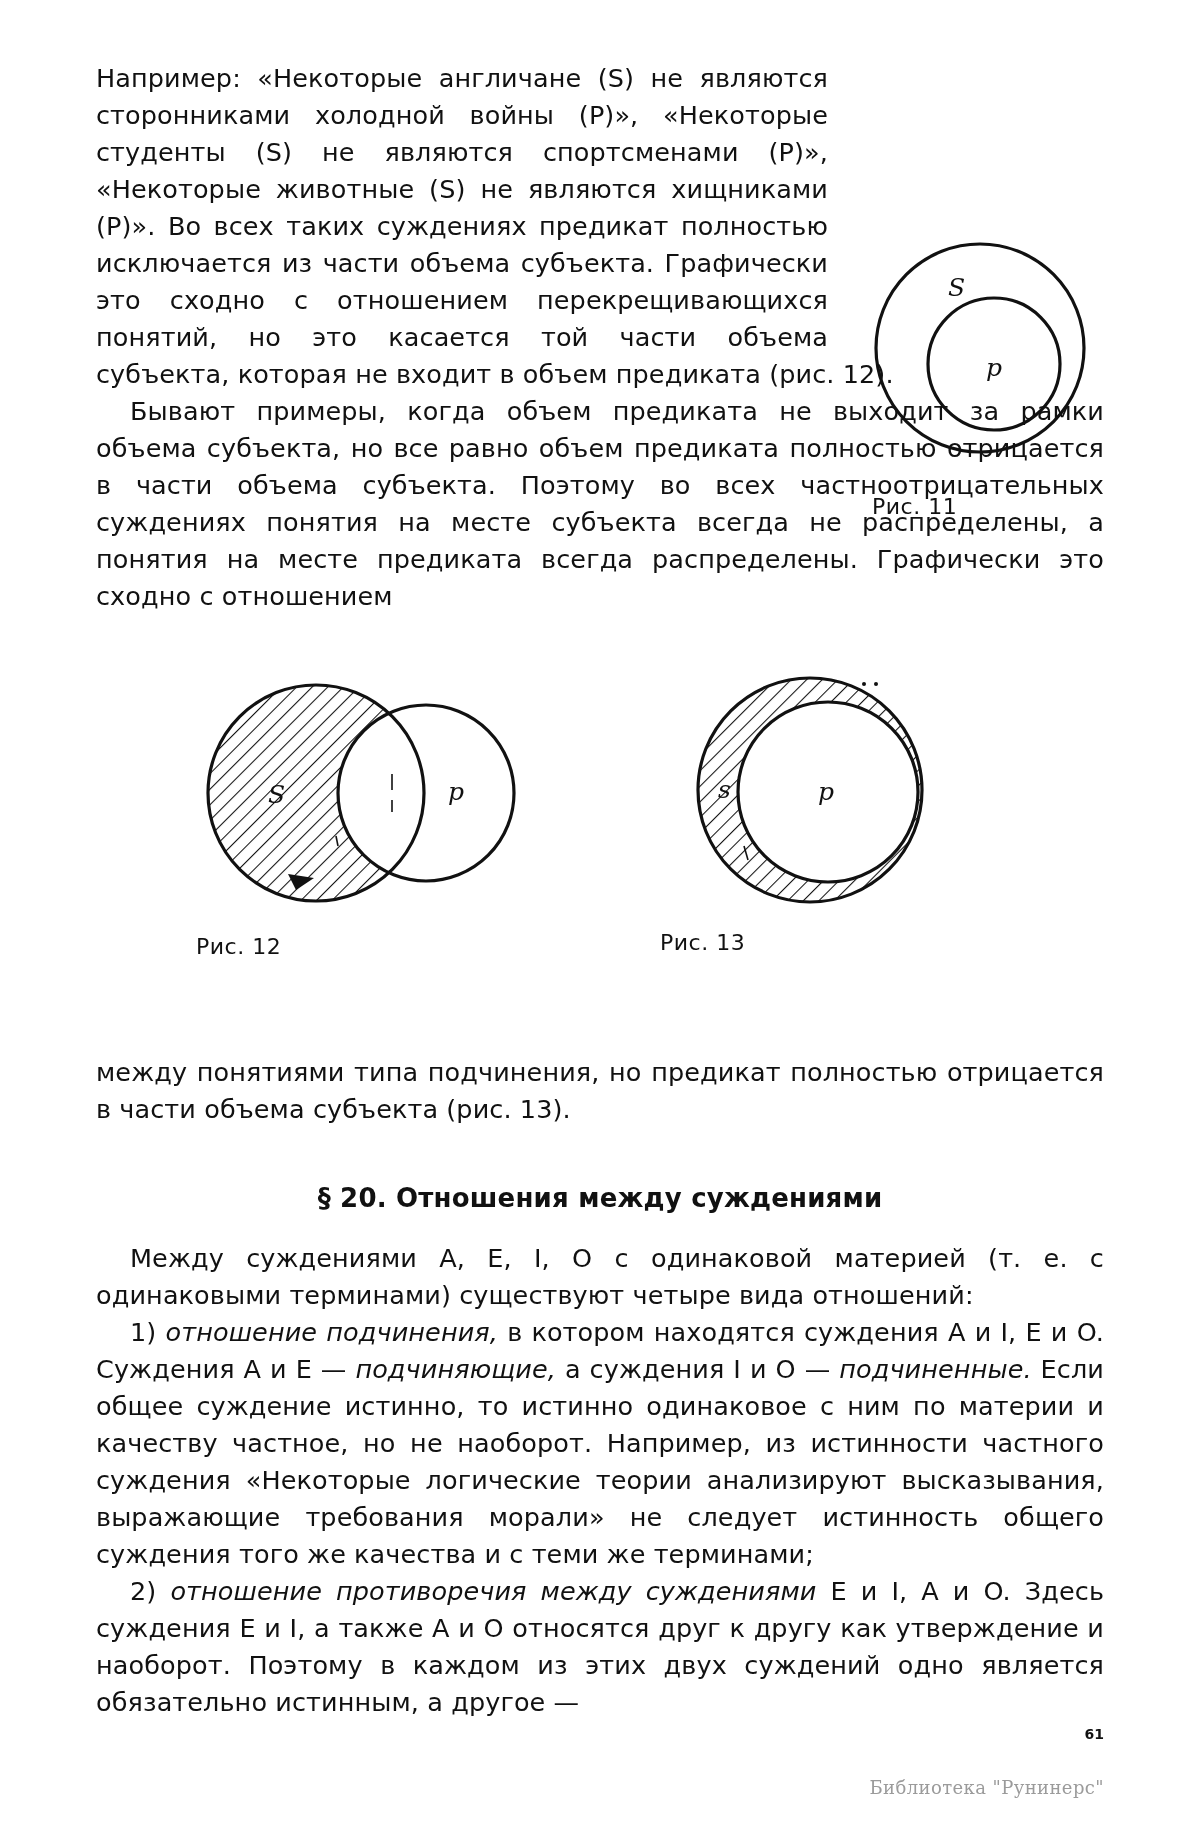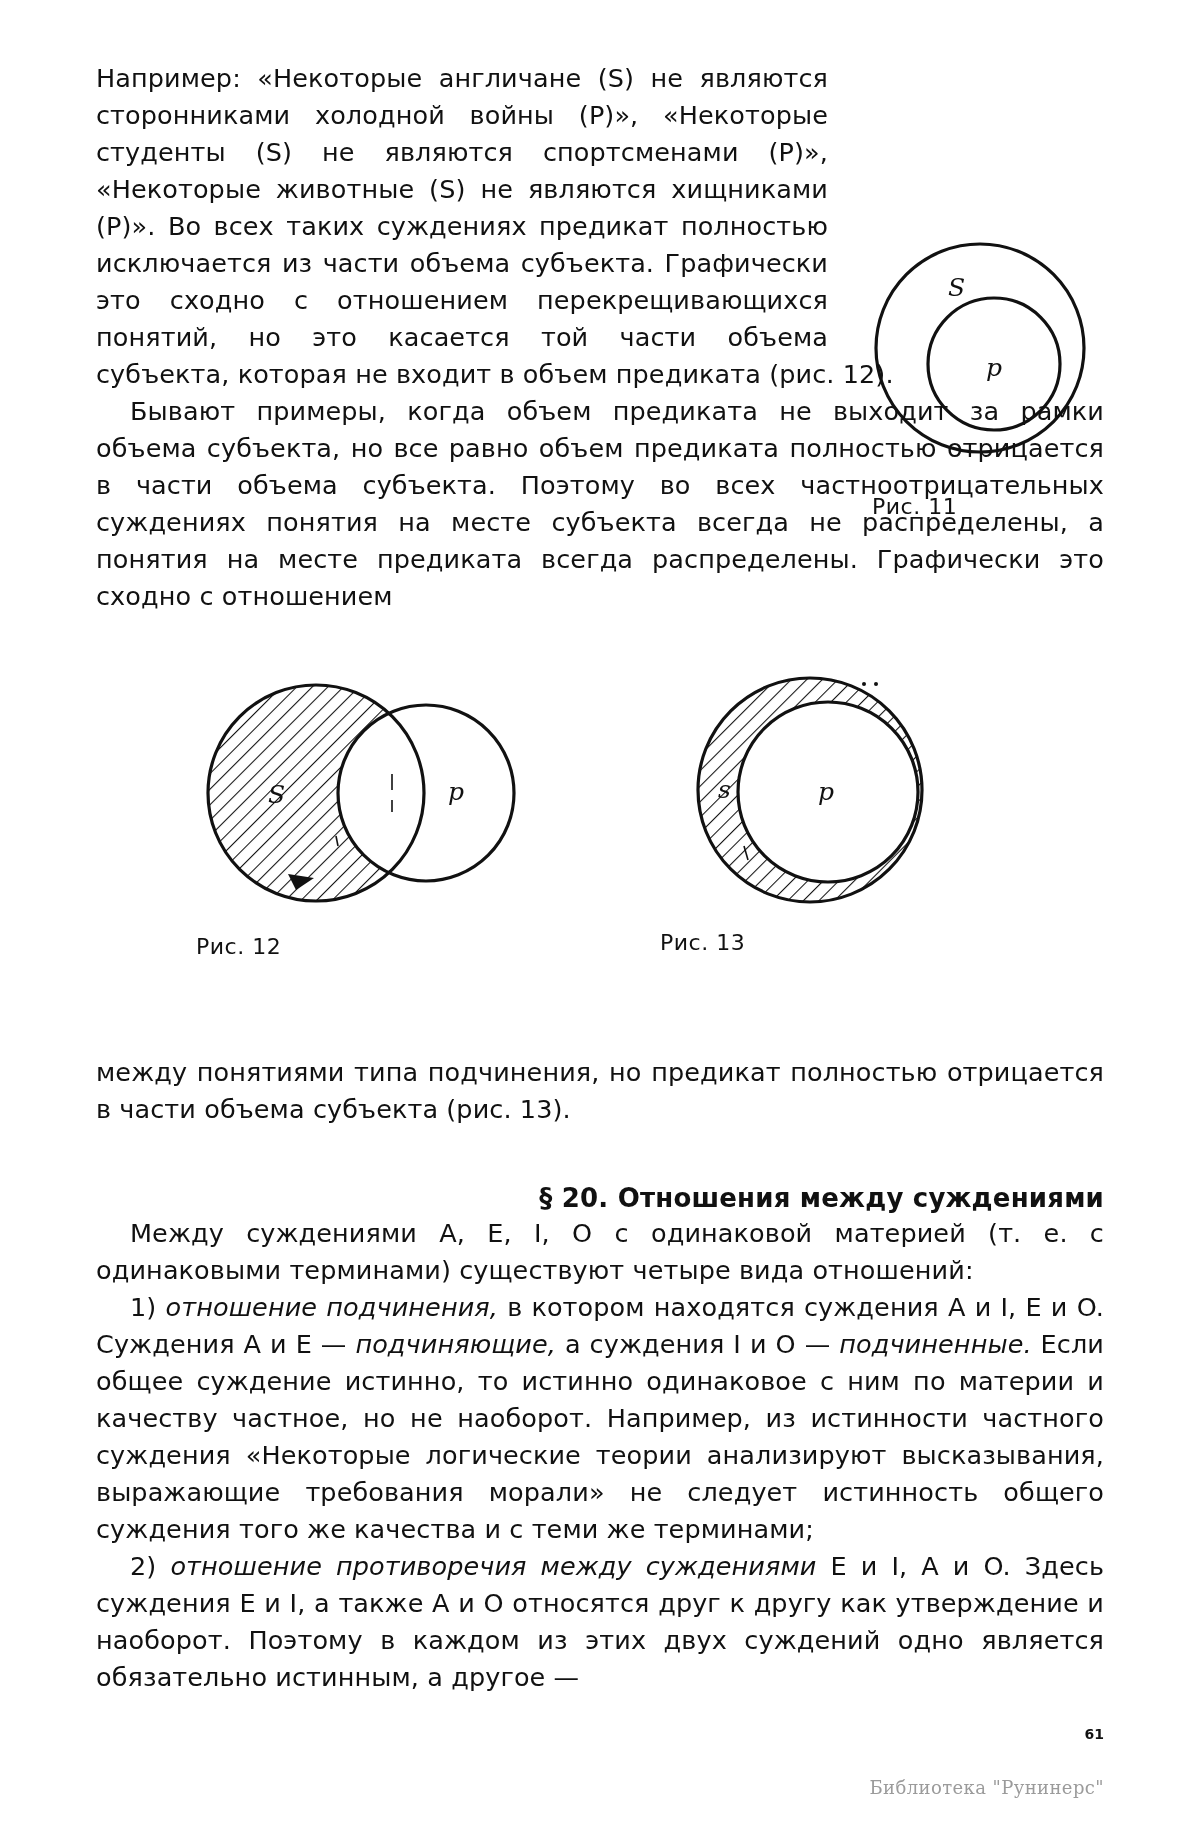--- a/index.html
+++ b/index.html
@@ -48,21 +48,21 @@
     font-size: 22px;
     text-align: left;
     letter-spacing: 0.5px;
   }
   .figure-abs {
     position: absolute;
   }
   .section-title {
     font-size: 26px;
     font-weight: bold;
-    text-align: right;
+    text-align: center;
     letter-spacing: 0.2px;
   }
   .page-number {
     position: absolute;
     right: 96px;
     bottom: 92px;
     font-size: 14px;
     font-weight: bold;
   }
   .watermark {
@@ -156,21 +156,21 @@
   </div>
 
   <div class="col" style="top: 1054px;">
     <p class="body-text">между понятиями типа подчинения, но предикат полностью отрицается в части объема субъекта (рис. 13).</p>
   </div>
 
   <div class="col" style="top: 1183px;">
     <div class="section-title">§ 20. Отношения между суждениями</div>
   </div>
 
-  <div class="col" style="top: 1215px;">
+  <div class="col" style="top: 1240px;">
     <p class="body-text indent">Между суждениями A, E, I, O с одинаковой материей (т. е. с одинаковыми терминами) существуют четыре вида отношений:</p>
     <p class="body-text indent"><span>1) </span><i>отношение подчинения,</i><span> в котором находятся суждения A и I, E и O. Суждения A и E — </span><i>подчиняющие,</i><span> а суждения I и O — </span><i>подчиненные.</i><span> Если общее суждение истинно, то истинно одинаковое с ним по материи и качеству частное, но не наоборот. Например, из истинности частного суждения «Некоторые логические теории анализируют высказывания, выражающие требования морали» не следует истинность общего суждения того же качества и с теми же терминами;</span></p>
     <p class="body-text indent"><span>2) </span><i>отношение противоречия между суждениями</i><span> E и I, A и O. Здесь суждения E и I, а также A и O относятся друг к другу как утверждение и наоборот. Поэтому в каждом из этих двух суждений одно является обязательно истинным, а другое —</span></p>
   </div>
 
   <div class="page-number">61</div>
   <div class="watermark">Библиотека "Рунинерс"</div>
 
 </div>
 

